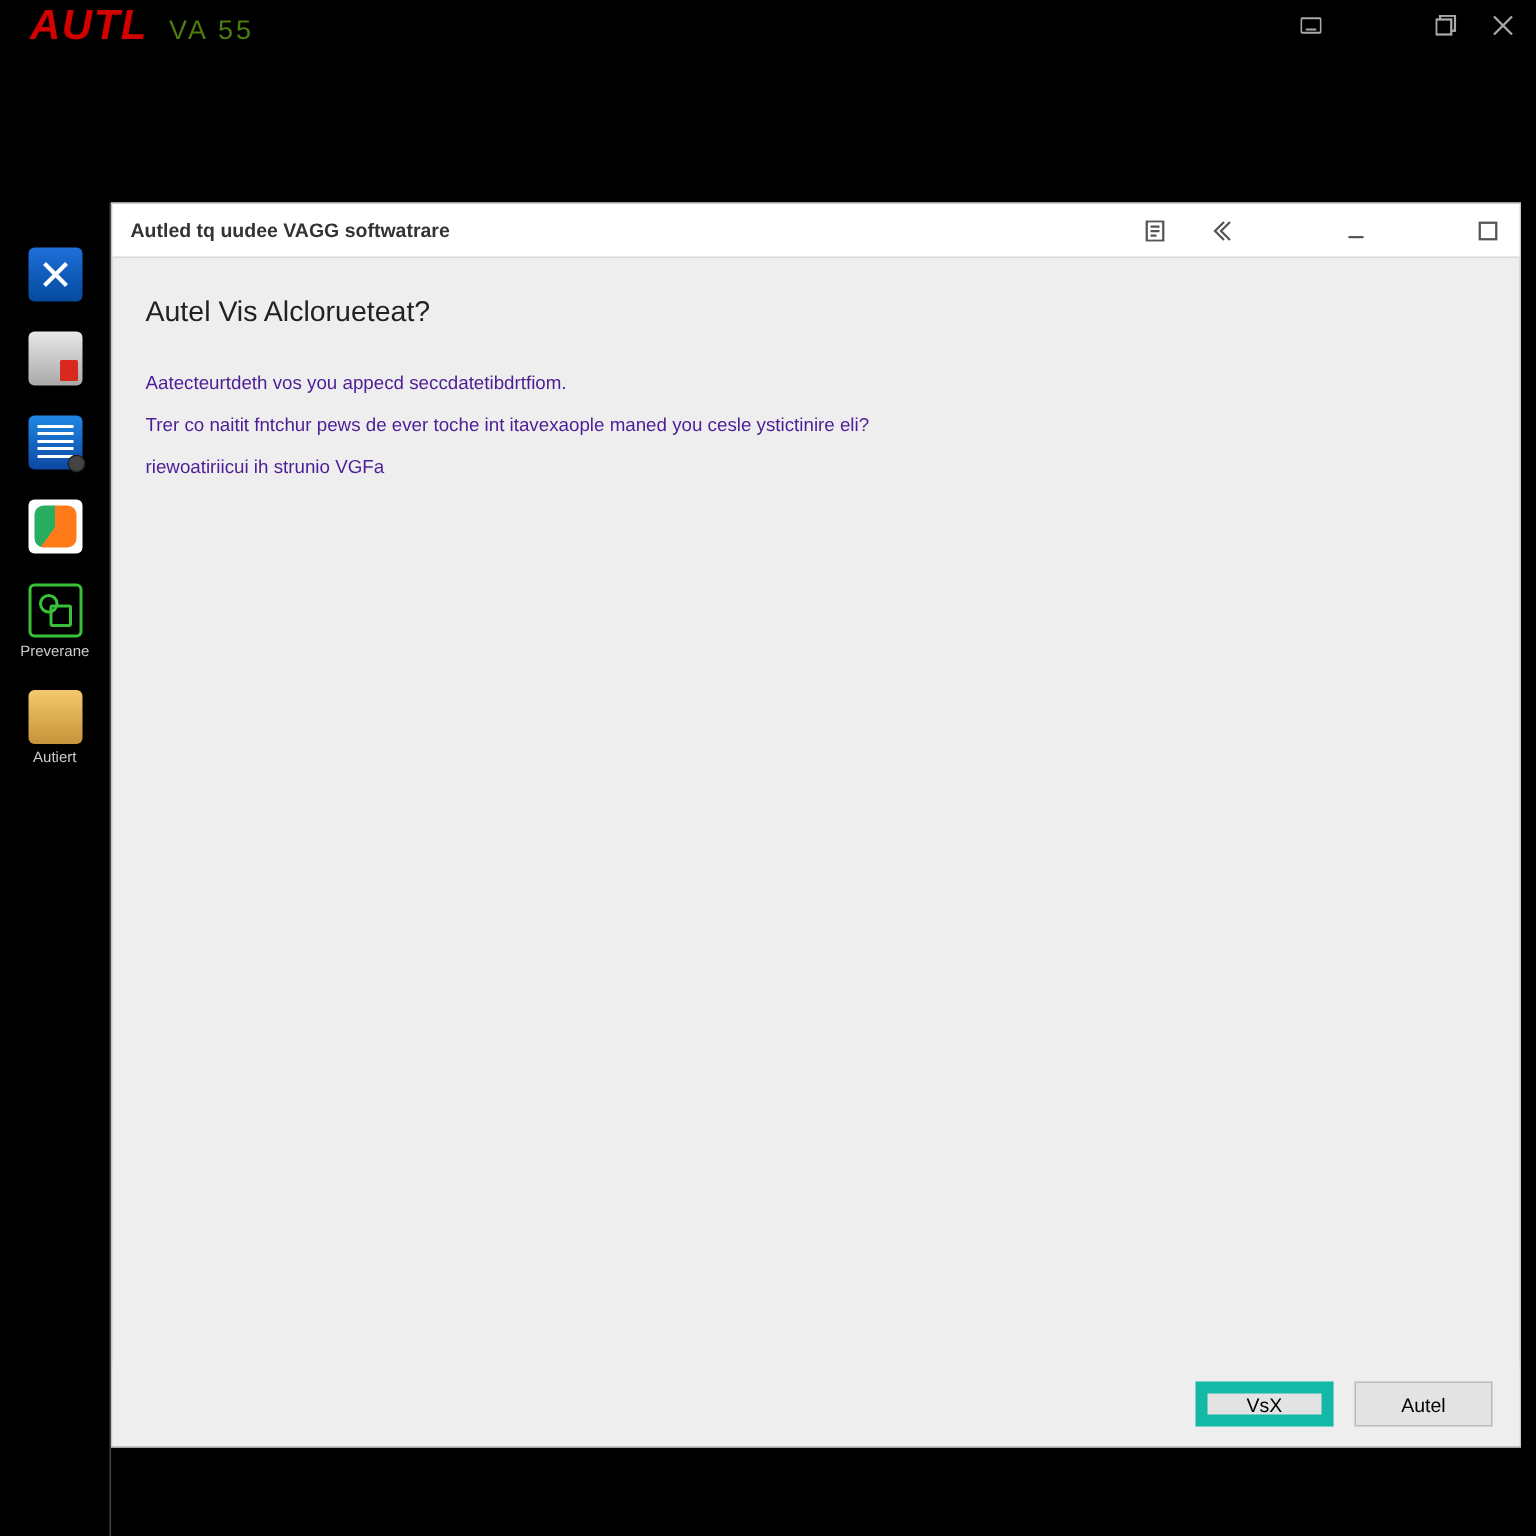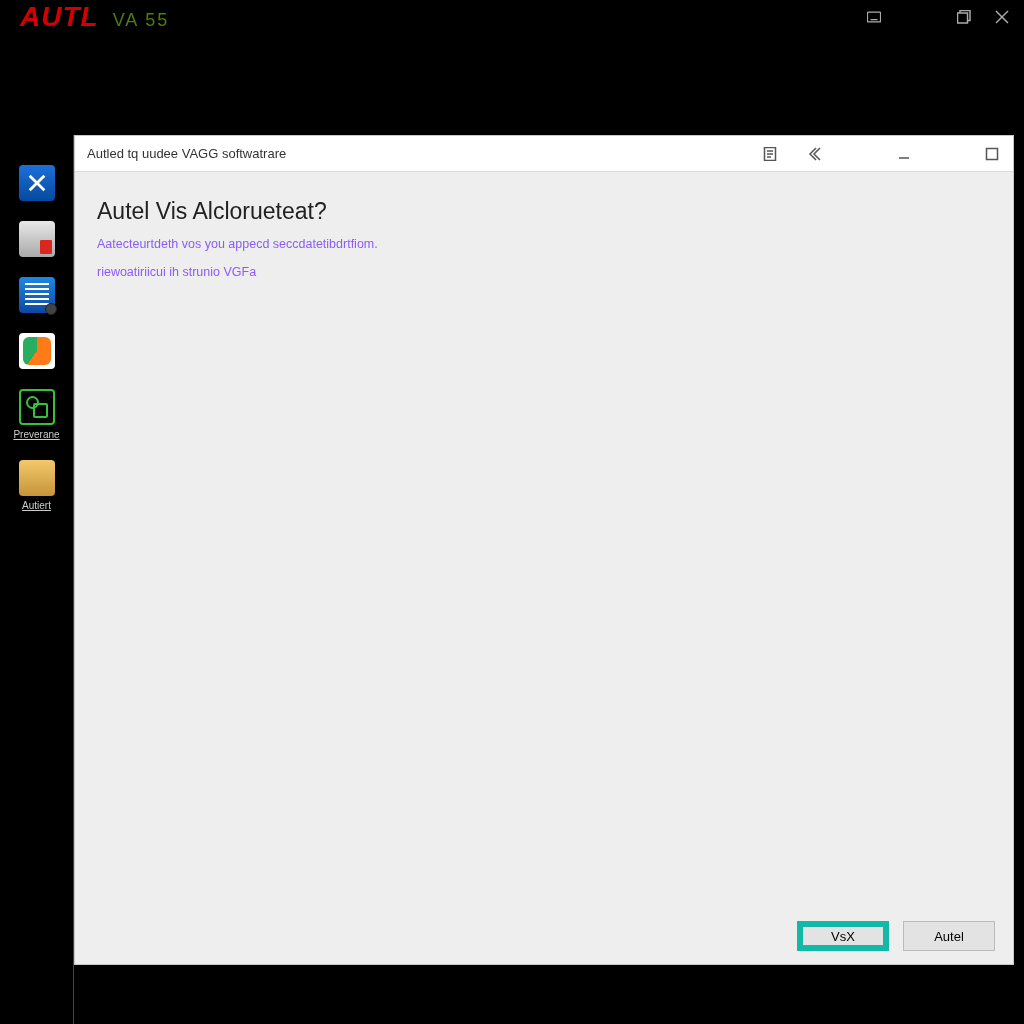--- a/index.html
+++ b/index.html
@@ -19,21 +19,21 @@
   .win-ctrl svg { width:14px; height:14px; stroke:#aaa; fill:none; stroke-width:1.5; }
 
   
   .rail { position:absolute; left:0; top:135px; width:74px; bottom:0;
           display:flex; flex-direction:column; align-items:center; gap:20px;
           border-right:1px solid #444; padding-top:30px; }
   .rail-item { width:44px; display:flex; flex-direction:column; align-items:center;
                gap:4px; cursor:pointer; }
   .rail-item .box { width:36px; height:36px; border-radius:4px;
                     display:flex; align-items:center; justify-content:center; }
-  .rail-item .lbl { font-size:10px; color:#ccc; text-align:center;text-decoration:underline; }
+  .rail-item .lbl { font-size:10px; color:#ccc; text-align:center; }
 
   
   .ic-blue-x  { background:linear-gradient(#1e6fd9,#044a9e); }
   .ic-blue-x svg{stroke:#fff;stroke-width:3;}
   .ic-grey    { background:linear-gradient(#e8e8e8,#a9a9a9); position:relative;}
   .ic-grey::after{content:"";position:absolute;right:3px;bottom:3px;width:12px;height:14px;background:#d9281e;border-radius:1px;}
   .ic-notes   { background:linear-gradient(#1e88e5,#0d47a1); position:relative;}
   .ic-notes::before{content:"";position:absolute;left:6px;top:6px;right:6px;bottom:6px;background:repeating-linear-gradient(#fff 0 2px,transparent 2px 5px);} 
   .ic-notes::after{content:"";position:absolute;right:-2px;bottom:-2px;width:10px;height:10px;border-radius:50%;background:#444;border:1px solid #222;}
   .ic-orange  { background:#fff; position:relative; overflow:hidden;}
@@ -41,37 +41,37 @@
   .ic-green   { border:2px solid #38c138; border-radius:4px; position:relative;}
   .ic-green::before{content:"";position:absolute;left:5px;top:5px;width:9px;height:9px;border:2px solid #38c138;border-radius:50%;}
   .ic-green::after{content:"";position:absolute;right:5px;bottom:5px;width:11px;height:11px;border:2px solid #38c138;border-radius:2px;}
   .ic-bag     { background:linear-gradient(#f3c96b,#c7933b); border-radius:3px;}
 
   
   .dialog { position:absolute; left:74px; top:135px; width:940px; height:830px;
             background:#eee; border:1px solid #c7c7c7; display:flex; flex-direction:column; }
   .dialog-title { height:36px; background:#fff; border-bottom:1px solid #d9d9d9;
                   display:flex; align-items:center; padding:0 12px; font-size:13px;
-                  color:#333; }
+                  color:#333;font-weight:bold; }
   .dialog-ctrls { margin-left:auto; display:flex; align-items:center; gap:26px;
                   color:#666; }
   .dialog-ctrls .c { width:18px; height:18px; display:flex; align-items:center;
                      justify-content:center; cursor:pointer; }
   .dialog-ctrls svg { width:14px; height:14px; stroke:#555; fill:none; stroke-width:1.5; }
 
   .dialog-body { flex:1; padding:26px 22px; }
-  .dialog-heading { font-size:23px; font-weight:400; color:#222; margin-bottom:10px;}
-  .dialog-p { font-size:12.5px; color:#8b5cf6; margin-bottom:10px; line-height:1.45; }
+  .dialog-heading { font-size:19px; font-weight:400; color:#222; margin-bottom:26px;}
+  .dialog-p { font-size:12.5px; color:#4c1d95; margin-bottom:10px; line-height:1.45; }
 
   .dialog-footer { height:56px; border-top:0; display:flex; align-items:center;
                    justify-content:flex-end; gap:14px; padding-right:18px;
                    background:#eee; }
   .btn { min-width:92px; height:30px; font-size:13px; background:#e3e3e3;
          border:1px solid #bbb; cursor:pointer; padding:0 14px; }
-  .btn-primary { border:6px solid #14b8a6; }
+  .btn-primary { border:8px solid #14b8a6; }
 </style>
 </head>
 <body>
 
 <div class="topbar">
   <div class="brand">
     <span class="brand-logo">AUTL</span>
     <span class="brand-sub">VA 55</span>
   </div>
   <div class="topbar-right">
@@ -158,20 +158,21 @@
         <svg viewBox="0 0 14 14">
             <rect x="1.5" y="1.5" width="11" height="11"></rect>
           </svg>
       </span>
     </div>
   </div>
 
   <div class="dialog-body">
     <div class="dialog-heading">Autel Vis Alclorueteat?</div>
     <p class="dialog-p">Aatecteurtdeth vos you appecd seccdatetibdrtfiom.</p>
+    <p class="dialog-p">Trer co naitit fntchur pews de ever toche int itavexaople maned you cesle ystictinire eli?</p>
     <p class="dialog-p">riewoatiriicui ih strunio VGFa</p>
   </div>
 
   <div class="dialog-footer">
     <button class="btn btn-primary">VsX</button>
     <button class="btn">Autel</button>
   </div>
 </div>
 
 </body></html>

